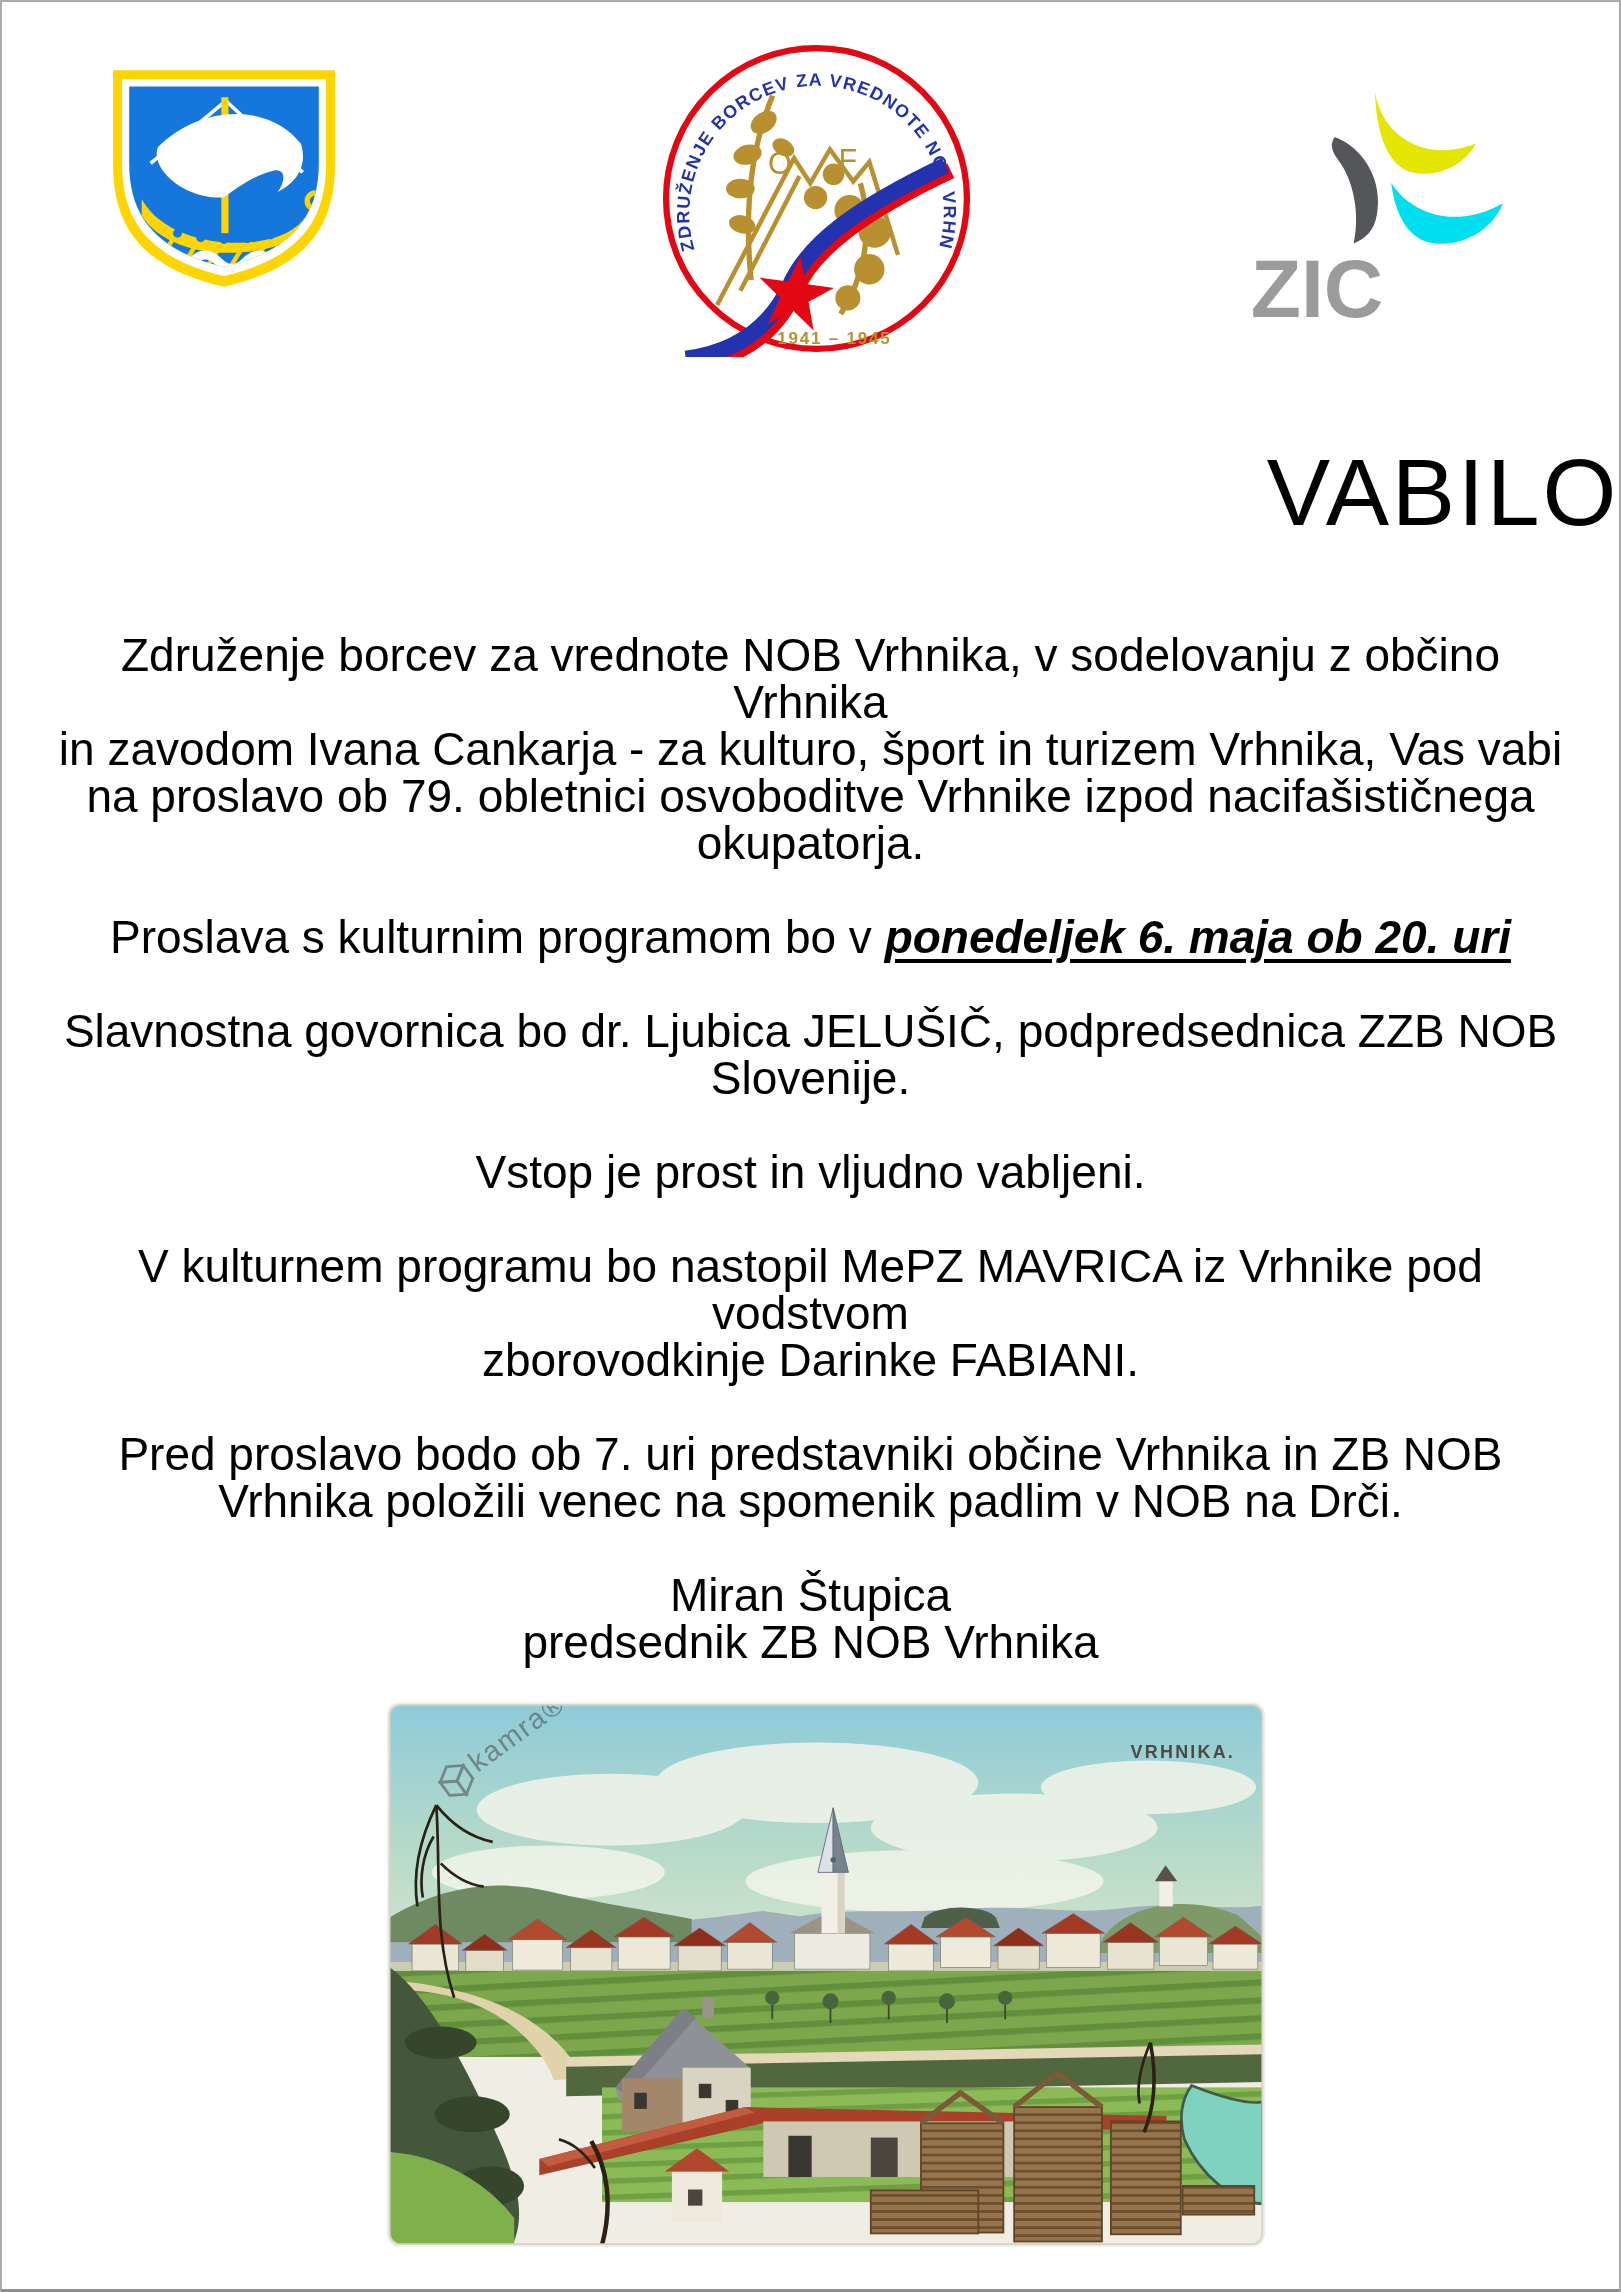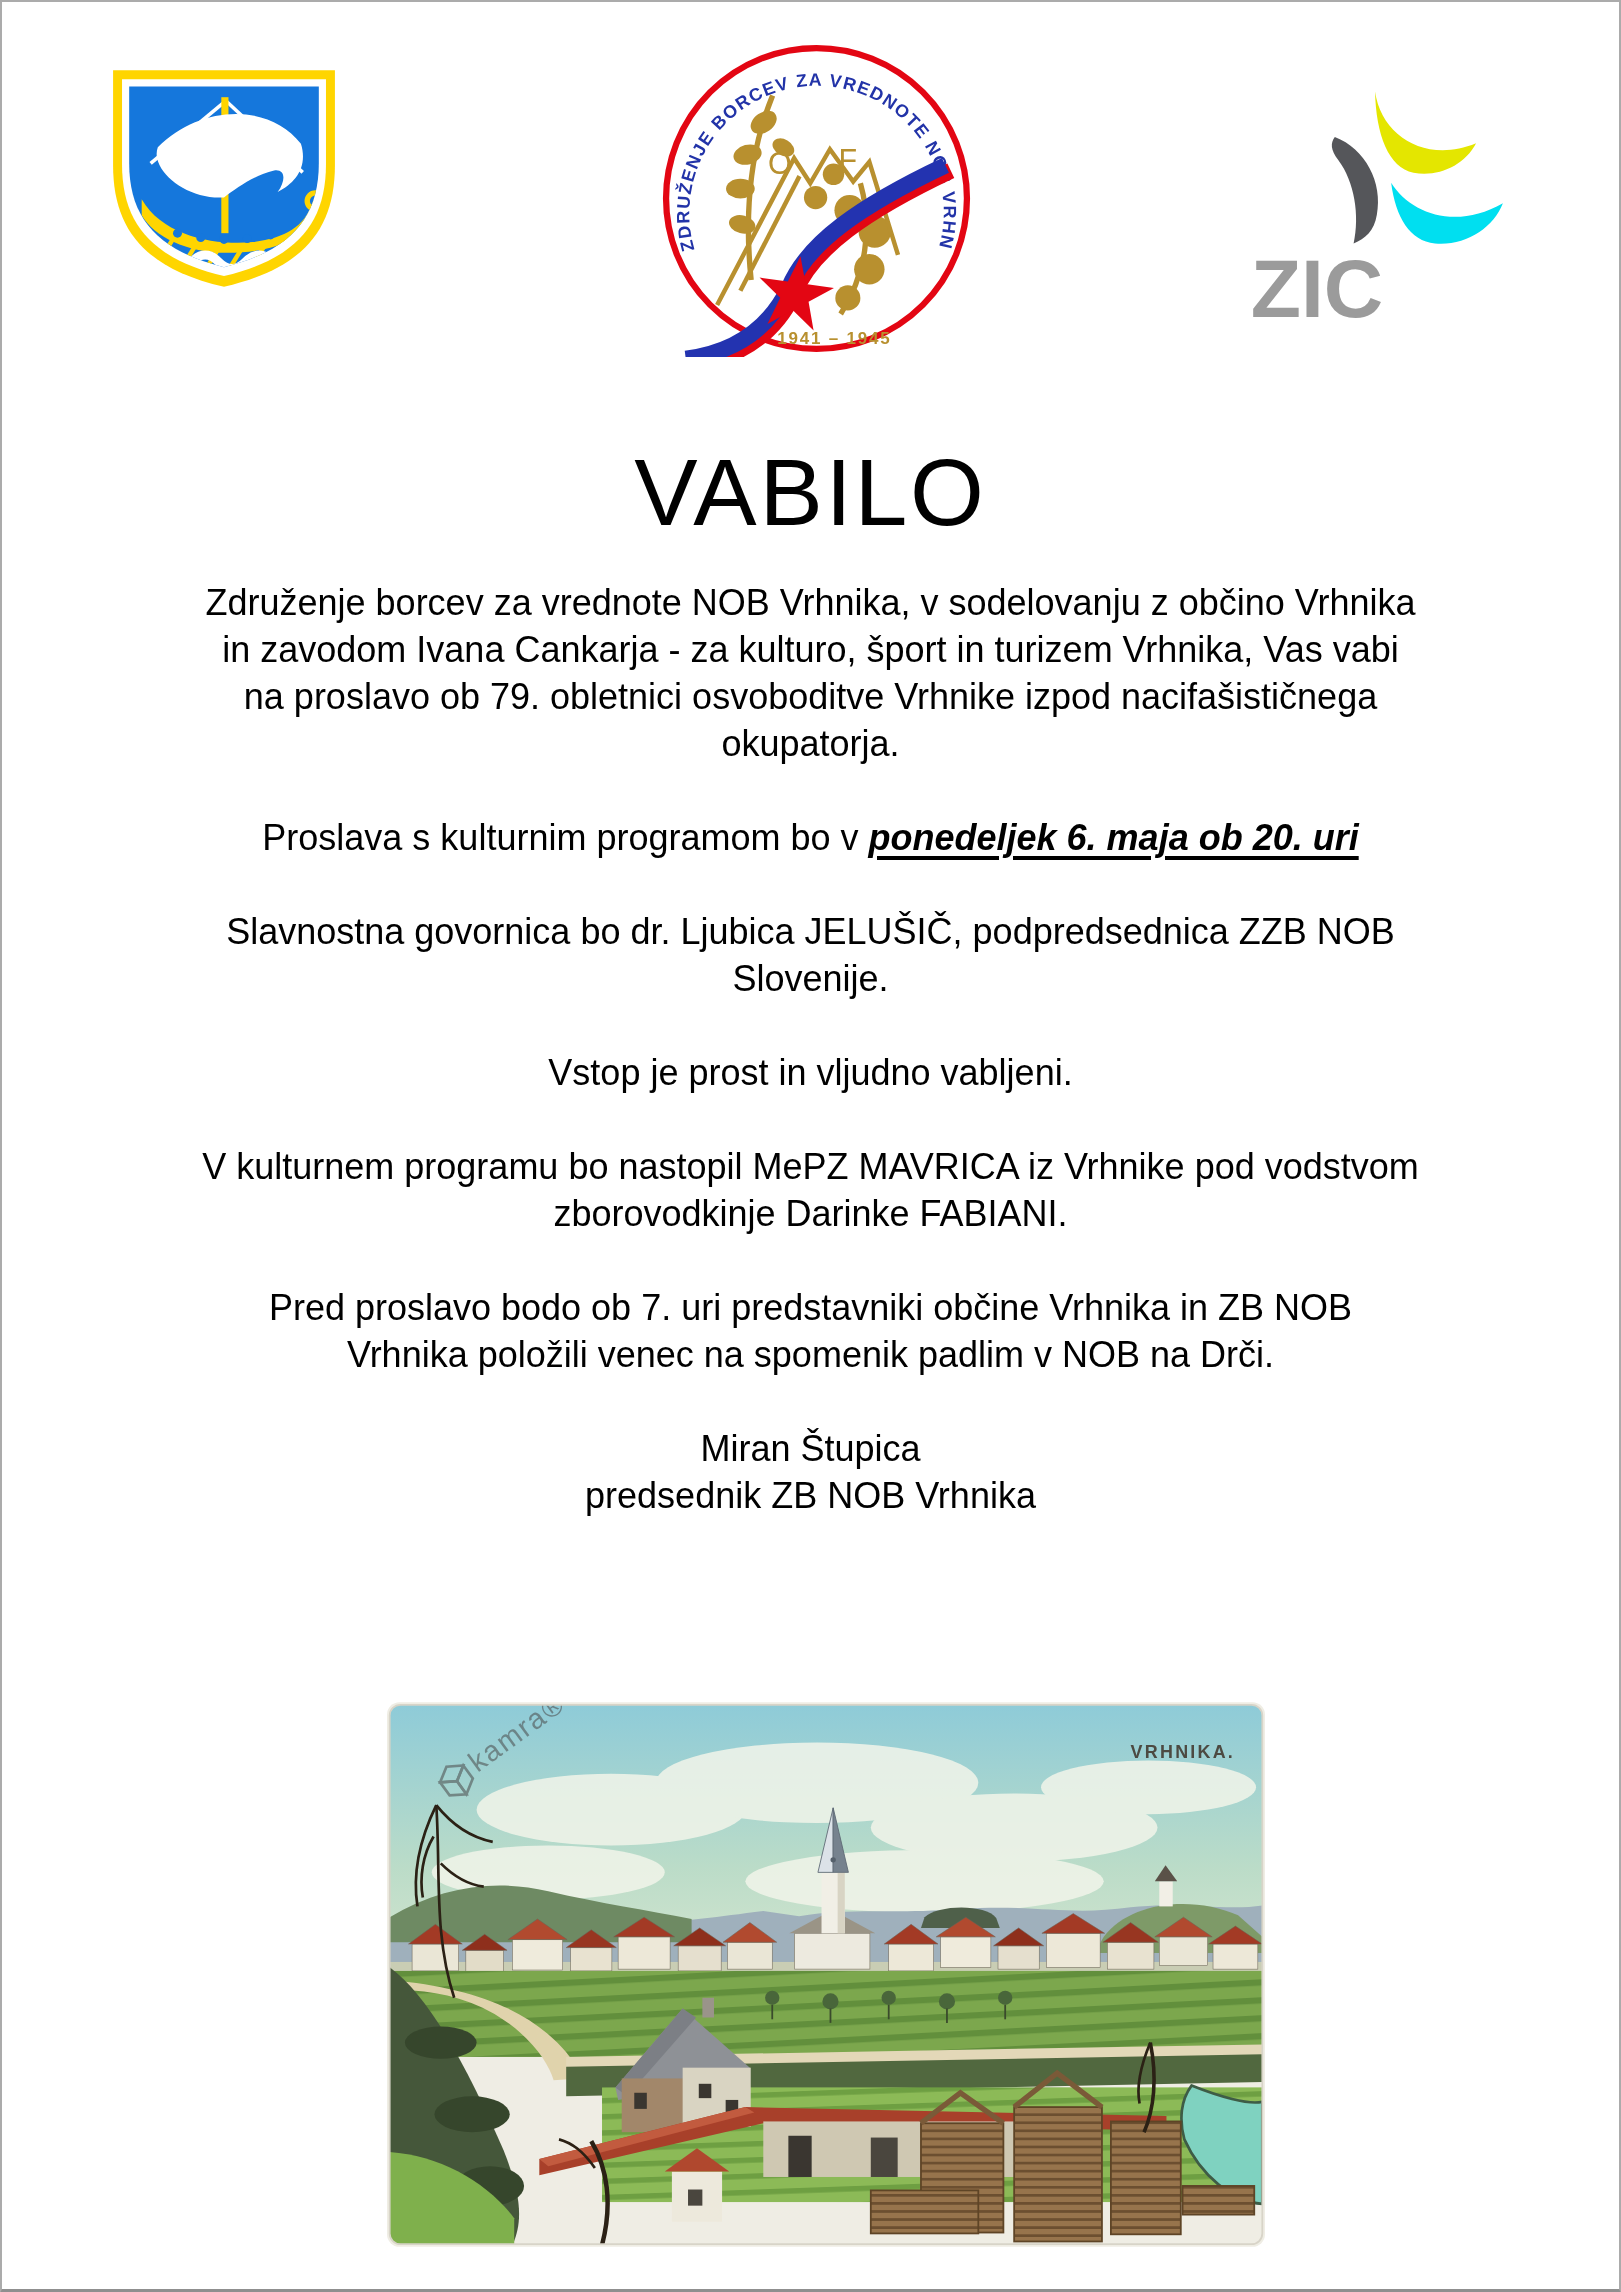--- a/index.html
+++ b/index.html
@@ -8,26 +8,26 @@
     position:relative;width:1621px;height:2293px;margin:0 auto;
     background:#ffffff;box-sizing:border-box;
     border:2.7px solid #ababab;border-bottom:4.5px solid #8f8f8f;
     font-family:"Liberation Sans","DejaVu Sans",sans-serif;color:#000;overflow:hidden;
   }
   .logo{position:absolute;}
   #coat-logo{left:100px;top:63px;}
   #of-logo{left:656px;top:38px;}
   #zic-logo{left:1247px;top:57px;}
   #title{
-    position:absolute;top:441px;left:0;right:0;text-align:center;
+    position:absolute;top:441px;left:0;right:0;text-align:right;
     font-size:95px;line-height:1.05;font-weight:400;letter-spacing:2.7px;
   }
   #bodytext{
-    position:absolute;top:577px;left:38px;right:38px;text-align:center;
-    font-size:36px;line-height:47px;
+    position:absolute;top:630px;left:38px;right:38px;text-align:center;
+    font-size:46px;line-height:47px;
   }
   #bodytext p{margin:0 0 47px 0;white-space:pre-line;}
   #bodytext p.sig{margin-bottom:0;}
   .bu{font-weight:bold;text-decoration:underline;text-decoration-thickness:3.6px;text-underline-offset:6.3px;font-style:italic;}
   #postcard{position:absolute;left:385px;top:1700px;width:878px;height:545px;}
   svg text{font-family:"Liberation Sans","DejaVu Sans",sans-serif;}
 </style>
 </head>
 <body>
 

